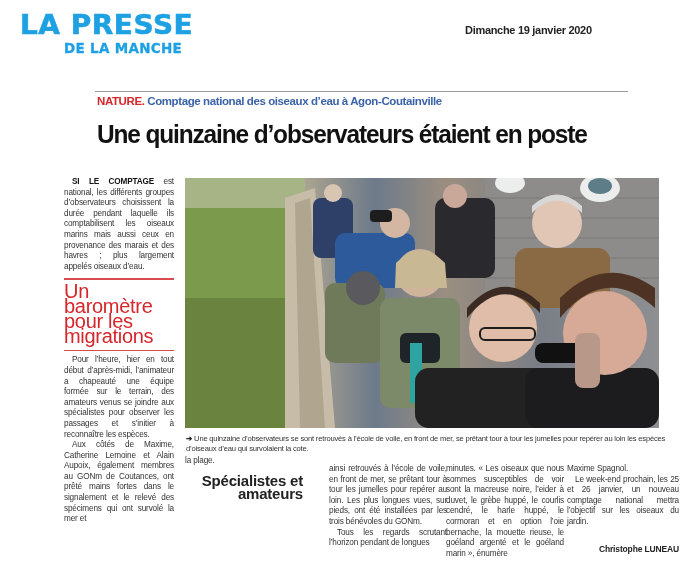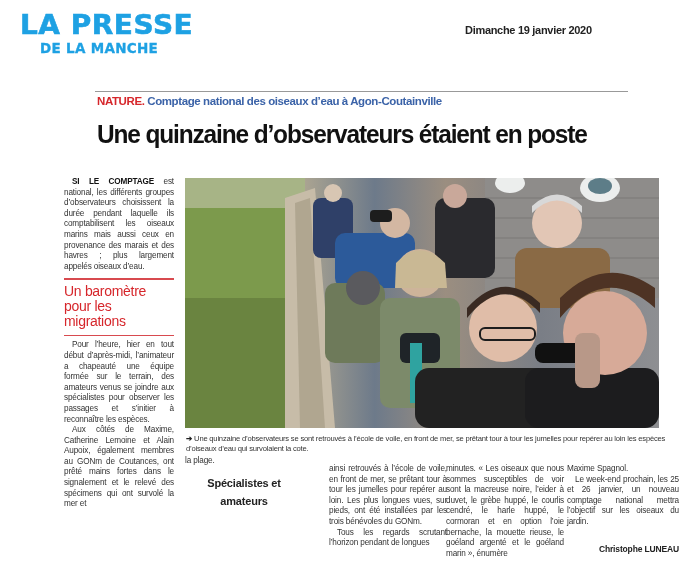--- a/index.html
+++ b/index.html
@@ -7,21 +7,21 @@
     body { position: relative; font-family: "Liberation Sans", sans-serif; color: #222; }
 
     .masthead { position: absolute; left: 20px; top: 10px; width: 210px; }
     .masthead .big {
       font-family: "DejaVu Sans", sans-serif; font-weight: 900; font-size: 28px;
       color: #1ea1e3; letter-spacing: 0.5px; line-height: 30px; transform: scaleY(0.95);
       -webkit-text-stroke: 0.6px #1ea1e3;
     }
     .masthead .small {
       font-family: "DejaVu Sans", sans-serif; font-weight: 900; font-size: 13.5px;
-      color: #1ea1e3; line-height: 16px; margin-left: 20px; letter-spacing: 0.3px;
+      color: #1ea1e3; line-height: 16px; margin-left: 44px; letter-spacing: 0.3px;
       -webkit-text-stroke: 0.3px #1ea1e3;
     }
 
     .date {
       position: absolute; left: 465px; top: 24px; font-family: "Liberation Sans Narrow", "Liberation Sans", sans-serif;
       font-size: 11px; font-weight: bold; color: #222; letter-spacing: -0.3px;
     }
 
     .top-rule { position: absolute; left: 95px; top: 91px; width: 533px; height: 1px; background: #999; }
 
@@ -34,39 +34,39 @@
       font-size: 26px; font-weight: bold; color: #111; letter-spacing: -1.2px; white-space: nowrap;
       transform: scaleX(0.94); transform-origin: left top;
     }
 
     .col { position: absolute; font-size: 8.2px; line-height: 10.6px; color: #333; text-align: justify; letter-spacing: -0.15px; }
     .col p { text-indent: 8px; }
     .col .lead { font-weight: bold; color: #111; }
 
     .left-col { left: 64px; top: 177px; width: 110px; }
     .section-rule { height: 1.5px; background: #d84a4f; margin: 6px 0 4px 0; }
-    .section-head { font-size: 14px; line-height: 15px; color: #d6262b; text-align: left; letter-spacing: -0.3px; margin-bottom: 4px; }
+    .section-head { font-size: 20px; line-height: 15px; color: #d6262b; text-align: left; letter-spacing: -0.3px; margin-bottom: 4px; }
 
     .photo {
       position: absolute; left: 185px; top: 178px; width: 474px; height: 250px; overflow: hidden;
       background: linear-gradient(90deg, #7a9150 0%, #8ea35e 15%, #b8ad93 22%, #6d7a8a 40%, #9b8e80 55%, #7a7e86 75%, #8e8f92 100%);
     }
     .photo svg { display: block; }
 
     .caption {
       position: absolute; left: 186px; top: 434px; width: 480px; font-size: 7.6px; line-height: 10px;
       color: #333; letter-spacing: -0.2px;
     }
     .caption .arrow { color: #222; font-weight: bold; }
 
     .c2 { left: 185px; top: 456px; width: 118px; }
     .c3 { left: 329px; top: 464px; width: 118px; }
     .c4 { left: 446px; top: 464px; width: 118px; }
     .c5 { left: 567px; top: 464px; width: 112px; }
-    .sub-head { font-size: 11px; line-height: 18px; font-weight: bold; color: #222; text-align: center; margin: 7px 0 5px 0; letter-spacing: -0.2px; }
+    .sub-head { font-size: 15px; line-height: 13px; font-weight: bold; color: #222; text-align: right; margin: 7px 0 5px 0; letter-spacing: -0.2px; }
     .byline { font-weight: bold; font-size: 8.5px; text-align: right; margin-top: 16px; color: #222; }
   </style>
 </head>
 <body>
 
 <div class="masthead">
   <div class="big">LA PRESSE</div>
   <div class="small">DE LA MANCHE</div>
 </div>
 

